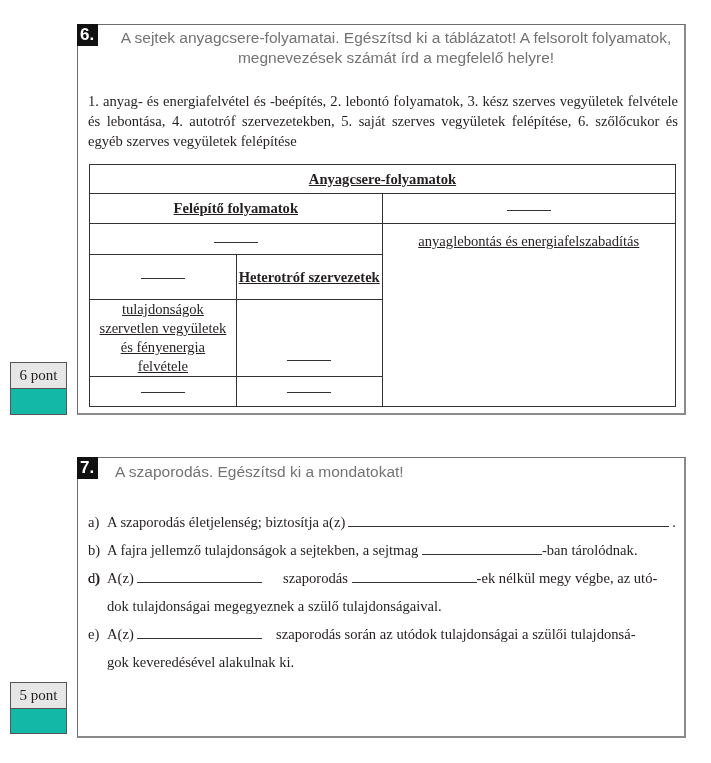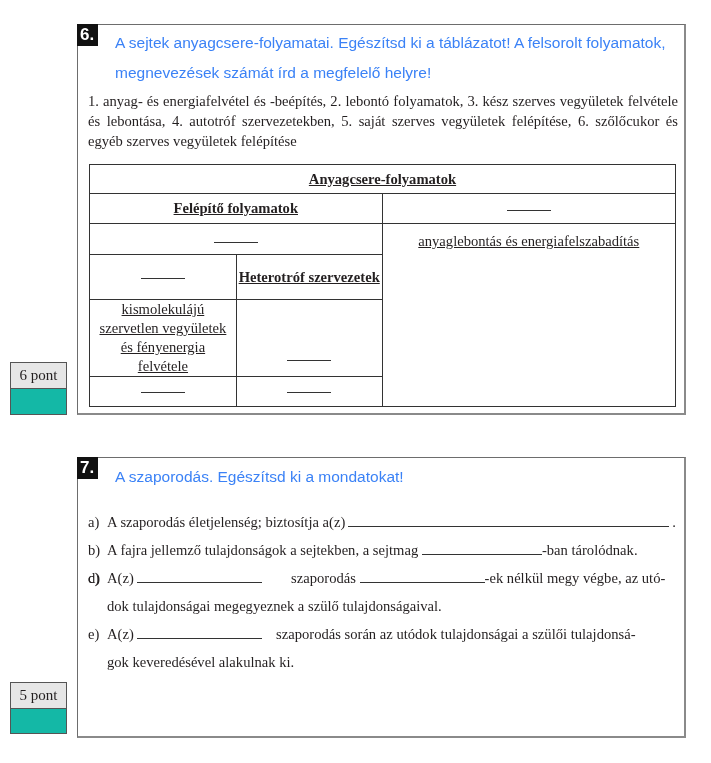--- a/index.html
+++ b/index.html
@@ -9,21 +9,21 @@
       background: #fff; box-sizing: border-box;
     }
     #frame6 { left: 77px; top: 24px; width: 609px; height: 391px; }
     #frame7 { left: 77px; top: 457px; width: 609px; height: 281px; }
     .qnum {
       position: absolute; left: -1px; top: -1px; background: #111; color: #fff;
       font-family: "Liberation Sans", sans-serif; font-weight: bold; font-size: 17px;
       line-height: 22px; padding: 0 4px 0 3px;
     }
     .qtitle {
-      position: absolute; font-family: "Liberation Sans", sans-serif; font-size: 15.5px; line-height: 30px; color: #3b82f6;
+      position: absolute; font-family: "Liberation Sans", sans-serif; font-size: 15.5px; line-height: 20px; color: #737373; text-align: center;
     }
     #frame6 .qtitle { left: 37px; top: 3px; width: 562px; }
     #frame7 .qtitle { left: 37px; top: 4px; }
     .list-text {
       position: absolute; left: 10px; top: 66px; width: 590px; font-family: "Liberation Serif", serif;
       font-size: 14.6px; line-height: 20px; text-align: justify; text-align-last: left;
     }
     table.meta {
       position: absolute; left: 11px; top: 139px; width: 587px; border-collapse: collapse;
       font-family: "Liberation Serif", serif; font-size: 14.6px; line-height: 19px;
@@ -75,21 +75,21 @@
     </tr>
     <tr style="height:31px">
       <td colspan="2" style="vertical-align:bottom; padding-bottom:4px"><span class="blank"></span></td>
       <td rowspan="4" style="vertical-align:top; padding-top:8px">anyaglebontás és energiafelszabadítás</td>
     </tr>
     <tr style="height:45px">
       <td><span class="blank"></span></td>
       <td class="bold">Heterotróf szervezetek</td>
     </tr>
     <tr style="height:72px">
-      <td style="padding: 0 6px">kismolekulájú szervetlen vegyületek és fényenergia felvétele</td>
+      <td style="padding: 0 6px">tulajdonságok szervetlen vegyületek és fényenergia felvétele</td>
       <td style="vertical-align:bottom; padding-bottom:8px"><span class="blank"></span></td>
     </tr>
     <tr style="height:30px">
       <td style="vertical-align:top; padding-top:4px"><span class="blank"></span></td>
       <td style="vertical-align:top; padding-top:4px"><span class="blank"></span></td>
     </tr>
   </tbody>
     </table>
 </div>
 
@@ -121,21 +121,21 @@
 
     <div class="sent">
       <span class="lbl">c)</span>
     </div>
 
     <div class="sent">
       <span class="lbl">d)</span>
       <div>
         <span>A(z)</span>
         <span class="gap" style="width:125px"></span>
-        <span style="margin-left:25px">szaporodás</span>
+        <span style="margin-left:17px">szaporodás</span>
         <span class="gap" style="width:125px"></span><span>-ek nélkül megy végbe, az utó-</span>
       </div>
       <div>dok tulajdonságai megegyeznek a szülő tulajdonságaival.</div>
     </div>
 
     <div class="sent">
       <span class="lbl">e)</span>
       <div>
         <span>A(z)</span>
         <span class="gap" style="width:125px"></span>

